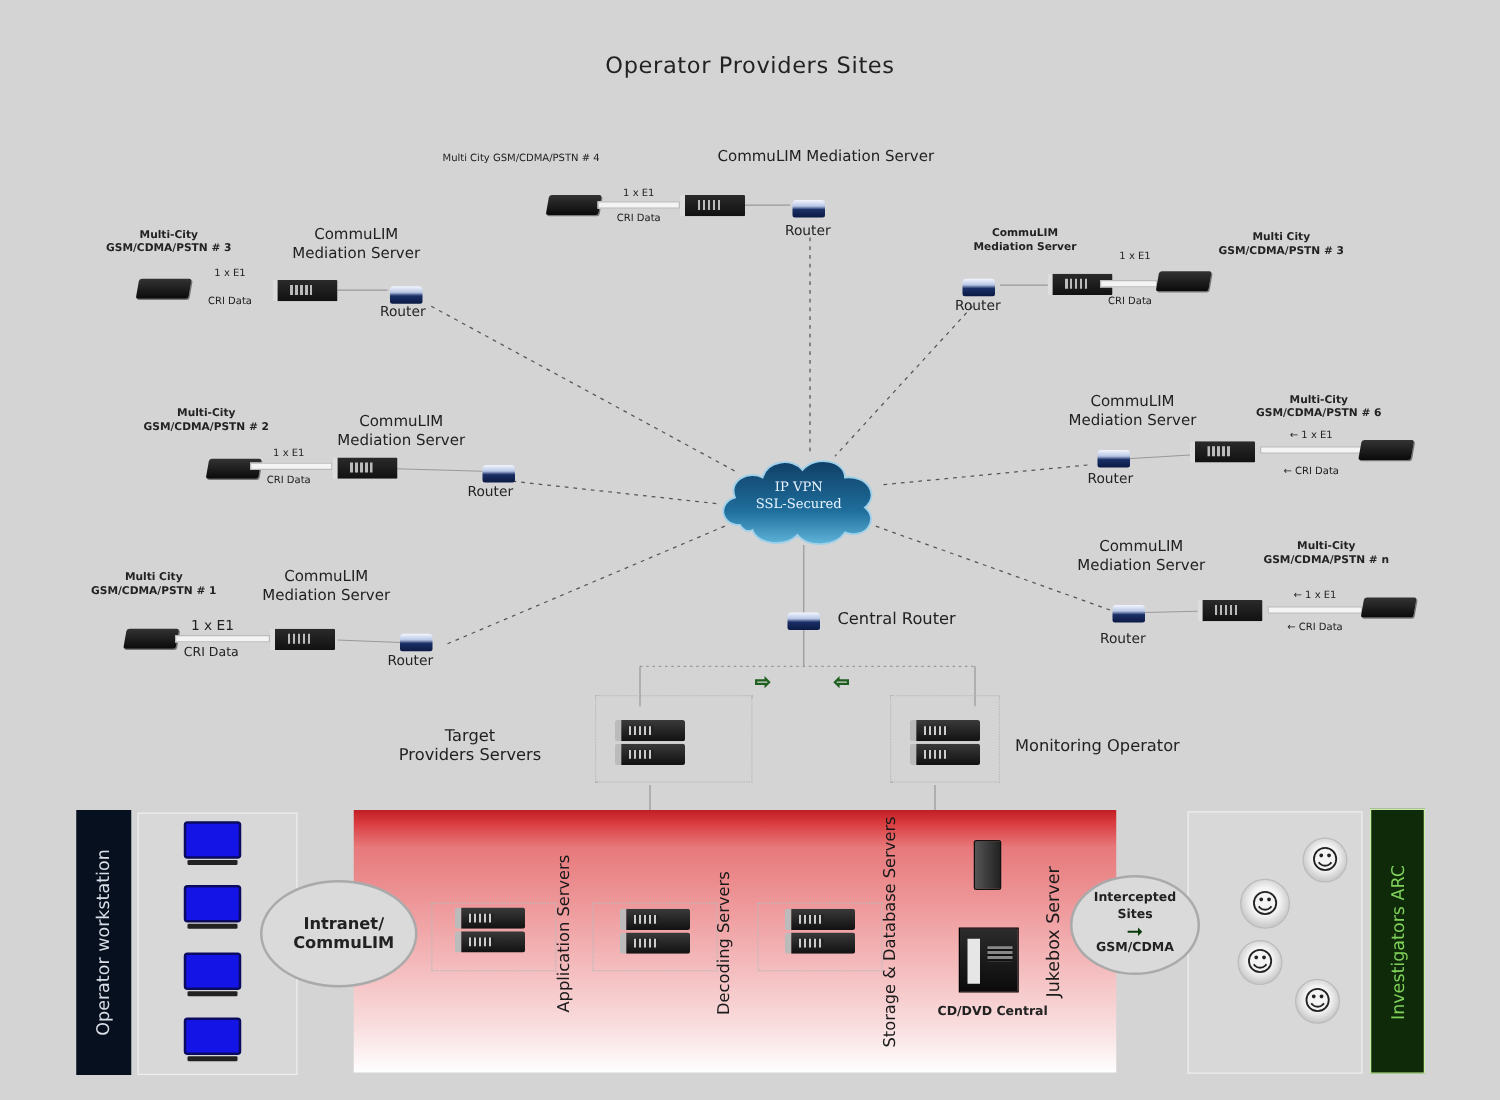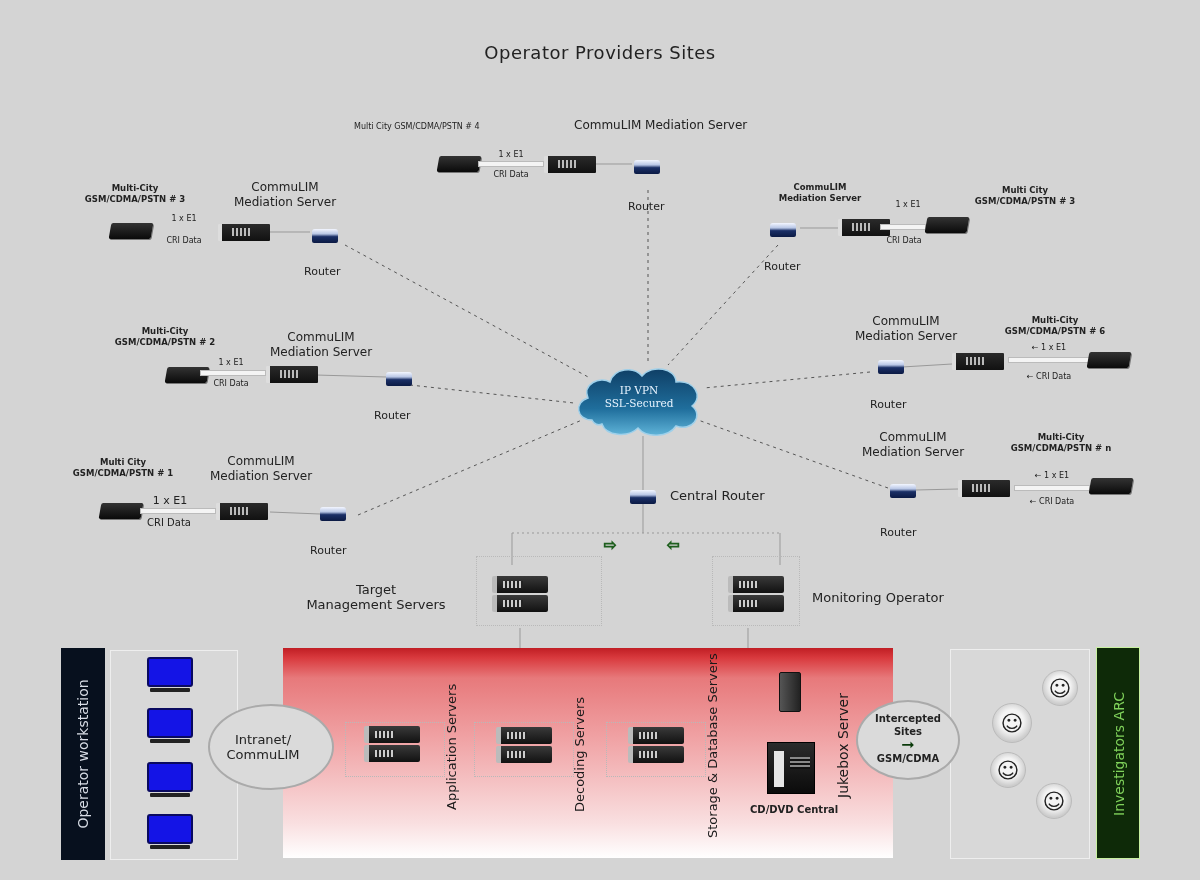--- a/index.html
+++ b/index.html
@@ -5,21 +5,21 @@
   * { box-sizing: border-box; margin: 0; padding: 0; }
   html, body { width: 1200px; height: 880px; overflow: hidden; }
   body { background: #d4d4d4; font-family: "DejaVu Sans", sans-serif; color: #1a1a1a; position: relative; }
   .abs { position: absolute; }
   svg.links { position: absolute; left: 0; top: 0; width: 1200px; height: 880px; }
   .title { left: 0; width: 1200px; top: 42px; text-align: center; font-size: 18px; letter-spacing: 0.5px; color: #222; }
   .lbl { font-size: 10px; color: #222; text-align: center; line-height: 13px; white-space: nowrap; }
   .lbl.med { font-size: 12px; line-height: 15px; }
   .lbl.small { font-size: 8.5px; line-height: 11px; font-weight: bold; }
   .lbl.tiny { font-size: 8px; line-height: 10px; }
-  .router-lbl { font-size: 11px; color: #222; margin-top: 22px; }
+  .router-lbl { font-size: 11px; color: #222; }
   .router { width: 26px; height: 14px; border-radius: 3px 3px 2px 2px;
     background: linear-gradient(#f3f6ff 0%, #b9c7e6 35%, #1a2f66 55%, #0b1a44 100%); }
   .switch { width: 42px; height: 16px; background: linear-gradient(#333, #0a0a0a); border-radius: 2px; transform: skewX(-10deg); box-shadow: 1px 1px 0 #777; }
   .medsrv { width: 52px; height: 17px; background: linear-gradient(#2a2a2a, #111); border-left: 4px solid #ddd; border-radius: 1px; }
   .medsrv::after { content:""; position:absolute; left:10px; top:4px; width:18px; height:8px; background: repeating-linear-gradient(90deg,#bbb 0 2px,#222 2px 4px); }
   .cable { height: 6px; background: #f4f4f4; border: 1px solid #bbb; }
   .cloud { left: 572px; top: 360px; width: 134px; height: 78px; }
   .cloud-text { left: 572px; top: 384px; width: 134px; text-align: center; font-family: "DejaVu Serif", serif; font-size: 10.5px; color: #e8f4ff; line-height: 13px; }
   .rack2 { width: 56px; height: 36px; }
   .rack2 div { width: 56px; height: 17px; margin-bottom: 2px; background: linear-gradient(#3a3a3a,#111); border-left: 5px solid #bbb; border-radius: 2px; position: relative; }
@@ -203,21 +203,21 @@
 <div class="abs router" style="left:630px;top:490px;"></div>
 <div class="abs lbl" style="left:670px;top:489px;font-size:13px;">Central Router</div>
 
 <div class="abs green-arrow" style="left:604px;top:536px;">⇨</div>
 <div class="abs green-arrow" style="left:667px;top:536px;">⇦</div>
 
 <div class="abs dotted-box" style="left:476px;top:556px;width:126px;height:70px;"></div>
 <div class="abs dotted-box" style="left:712px;top:556px;width:88px;height:70px;"></div>
 <div class="abs lbl med" style="left:284px;top:582px;width:184px;font-size:13px;">
   <div>Target</div>
-  <div>Management Servers</div>
+  <div>Providers Servers</div>
 </div>
 <div class="abs rack2" style="left:492px;top:576px;">
     <div></div>
     <div></div>
   </div>
 <div class="abs rack2" style="left:728px;top:576px;">
     <div></div>
     <div></div>
   </div>
 <div class="abs lbl" style="left:812px;top:591px;font-size:13px;">Monitoring Operator</div>
@@ -239,21 +239,21 @@
     <div class="stand"></div>
   </div>
 <div class="abs monitor" style="left:147px;top:814px;">
     <div class="scr"></div>
     <div class="stand"></div>
   </div>
 
 <div class="abs band-red"></div>
 
 <div class="abs ellipse" style="left:208px;top:704px;width:126px;height:86px;"></div>
-<div class="abs lbl" style="left:200px;top:732px;width:126px;font-size:13px;font-weight:normal;line-height:15px;">
+<div class="abs lbl" style="left:212px;top:732px;width:126px;font-size:13px;font-weight:bold;line-height:15px;">
   <div>Intranet/</div>
   <div>CommuLIM</div>
 </div>
 
 <div class="abs dotted-box" style="left:345px;top:722px;width:100px;height:55px;"></div>
 <div class="abs dotted-box" style="left:474px;top:722px;width:100px;height:55px;"></div>
 <div class="abs dotted-box" style="left:606px;top:722px;width:100px;height:55px;"></div>
 
 <div class="abs rack2" style="left:364px;top:726px;">
     <div></div>

